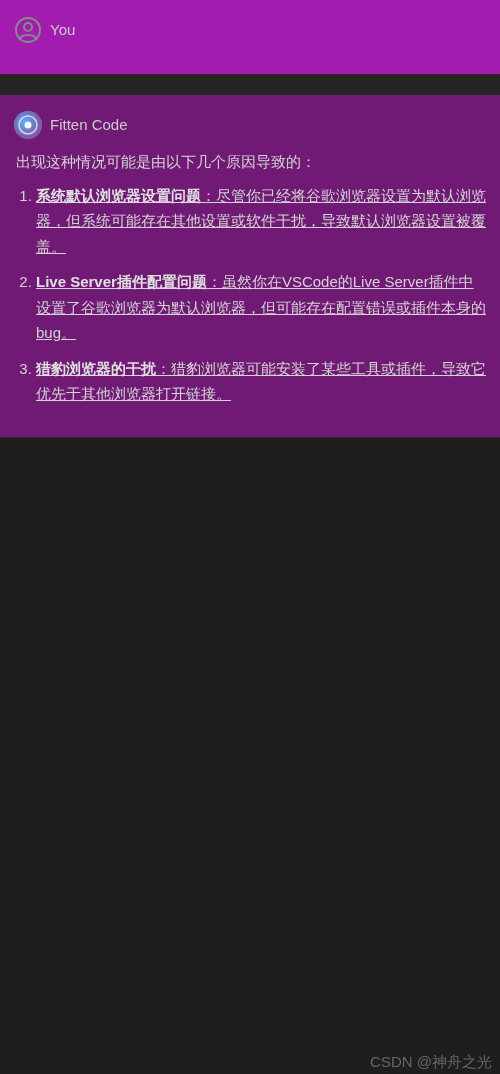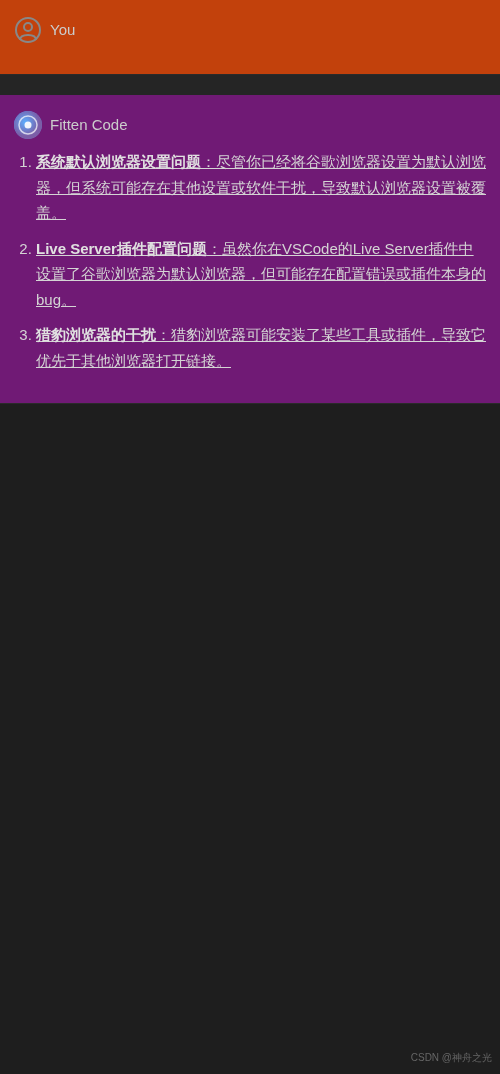--- a/index.html
+++ b/index.html
@@ -23,21 +23,21 @@
       flex-direction: column;
       padding: 0;
     }
 
     .message-block {
       padding: 16px 14px 20px 14px;
       border-bottom: 1px solid #2a2a2a;
     }
 
     .message-block.user-block {
-      background-color: #c2410c;
+      background-color: #a21caf;
     }
 
     .message-block.assistant-block {
       background-color: #701a75;
     }
 
     .message-header {
       display: flex;
       align-items: center;
       gap: 8px;
@@ -103,23 +103,23 @@
       display: flex;
       align-items: center;
       justify-content: center;
       flex-shrink: 0;
       position: relative;
       overflow: hidden;
     }
 
     .watermark {
       position: fixed;
-      bottom: 8px;
+      bottom: 0;
       right: 8px;
-      font-size: 10px;
+      font-size: 15px;
       color: #666;
     }
 
     .separator {
       height: 20px;
       background-color: #252525;
     }
   </style>
 </head>
 <body>
@@ -157,20 +157,21 @@
 
           <circle cx="14" cy="14" r="9" stroke="rgba(255,255,255,0.7)" stroke-width="1.5" fill="none"></circle>
           <circle cx="14" cy="14" r="3.5" fill="rgba(255,255,255,0.9)"></circle>
 
           <path d="M11 11 L11 17 L17 14 Z" fill="rgba(255,255,255,0.0)"></path>
         </svg>
       </div>
       <span class="avatar-name">Fitten Code</span>
     </div>
     <div class="message-content">
+      <p>出现这种情况可能是由以下几个原因导致的：</p>
       <ol>
         <li>
           <span class="bold-text">系统默认浏览器设置问题</span><span>：</span><span>尽管你已经将谷歌浏览器设置为默认浏览器，但系统可能存在其他设置或软件干扰，导致默认浏览器设置被覆盖。</span>
         </li>
         <li>
           <span class="bold-text">Live Server插件配置问题</span><span>：</span><span>虽然你在VSCode的Live Server插件中设置了谷歌浏览器为默认浏览器，但可能存在配置错误或插件本身的bug。</span>
         </li>
         <li>
           <span class="bold-text">猎豹浏览器的干扰</span><span>：</span><span>猎豹浏览器可能安装了某些工具或插件，导致它优先于其他浏览器打开链接。</span>
         </li>

